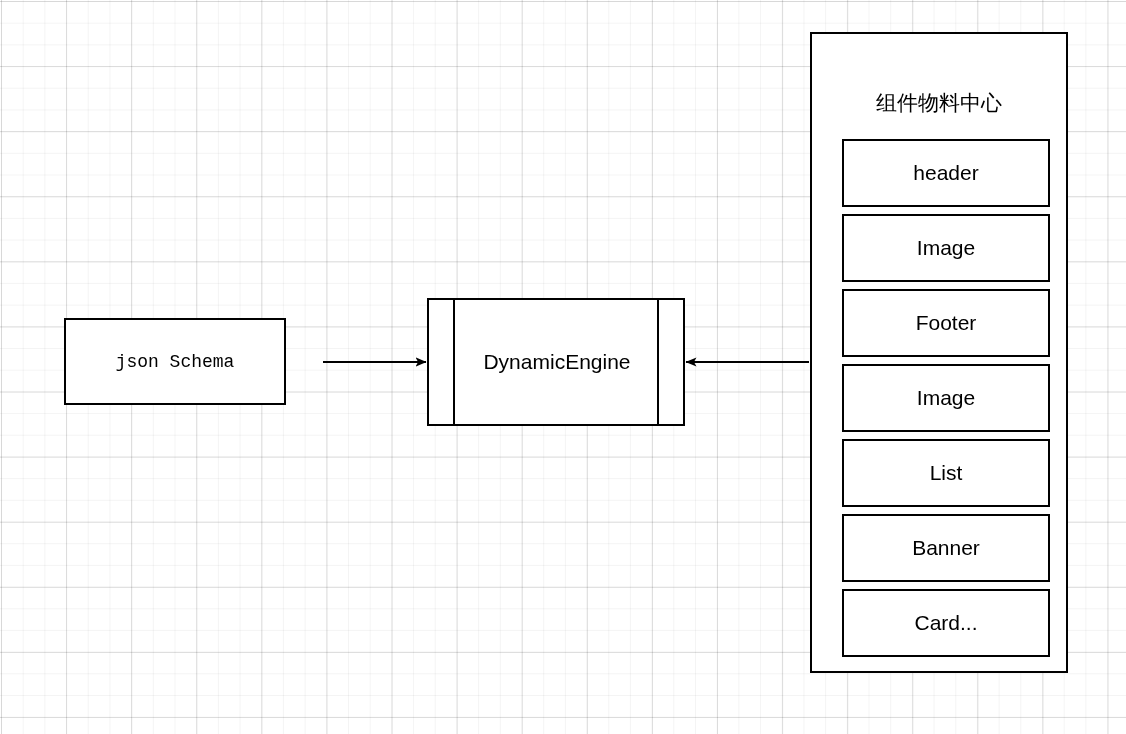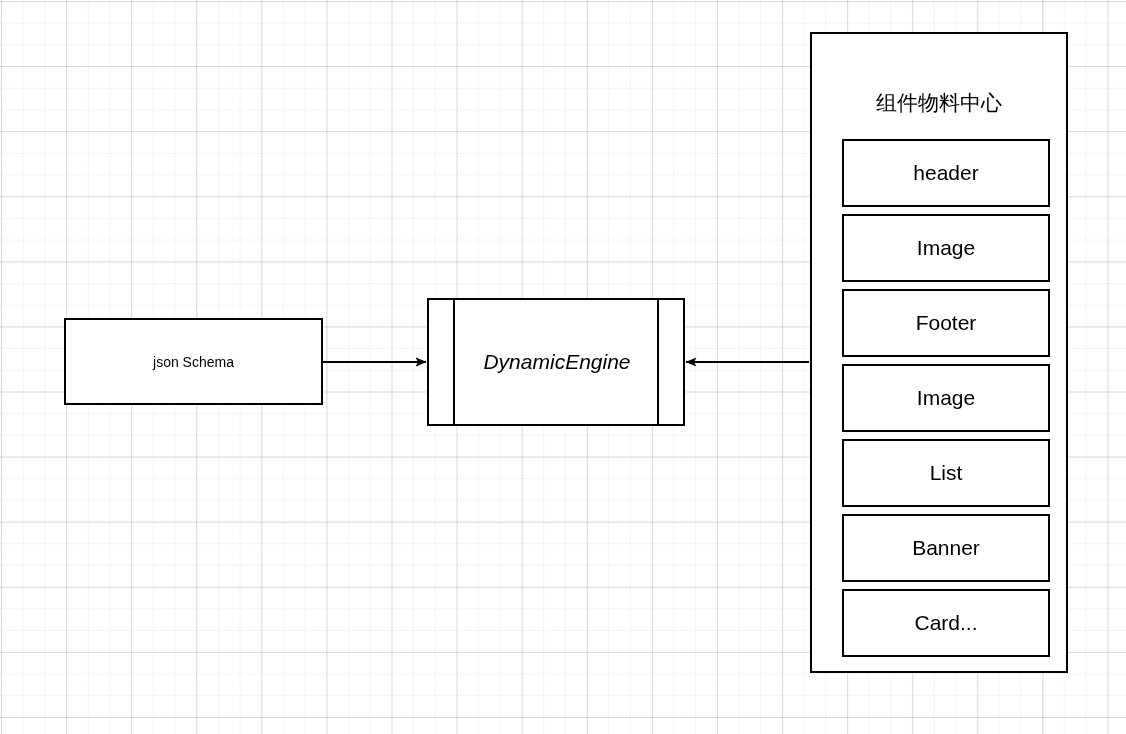--- a/index.html
+++ b/index.html
@@ -35,33 +35,33 @@
     display: flex;
     align-items: center;
     justify-content: center;
     color: #000000;
   }
 
   
   #json-schema-node {
     left: 64px;
     top: 318px;
-    width: 259px;
+    width: 222px;
     height: 87px;
-    font-size: 14px;
+    font-size: 18px;
+    font-family: Liberation Mono, monospace;
   }
 
   
   #dynamic-engine-node {
     left: 427px;
     top: 298px;
     width: 258px;
     height: 128px;
     font-size: 21px;
-    font-style: italic;
   }
   #dynamic-engine-node .bar-left,
   #dynamic-engine-node .bar-right {
     position: absolute;
     top: -2px;
     bottom: -2px;
     width: 2px;
     background: #000000;
   }
   #dynamic-engine-node .bar-left { left: 24px; }

